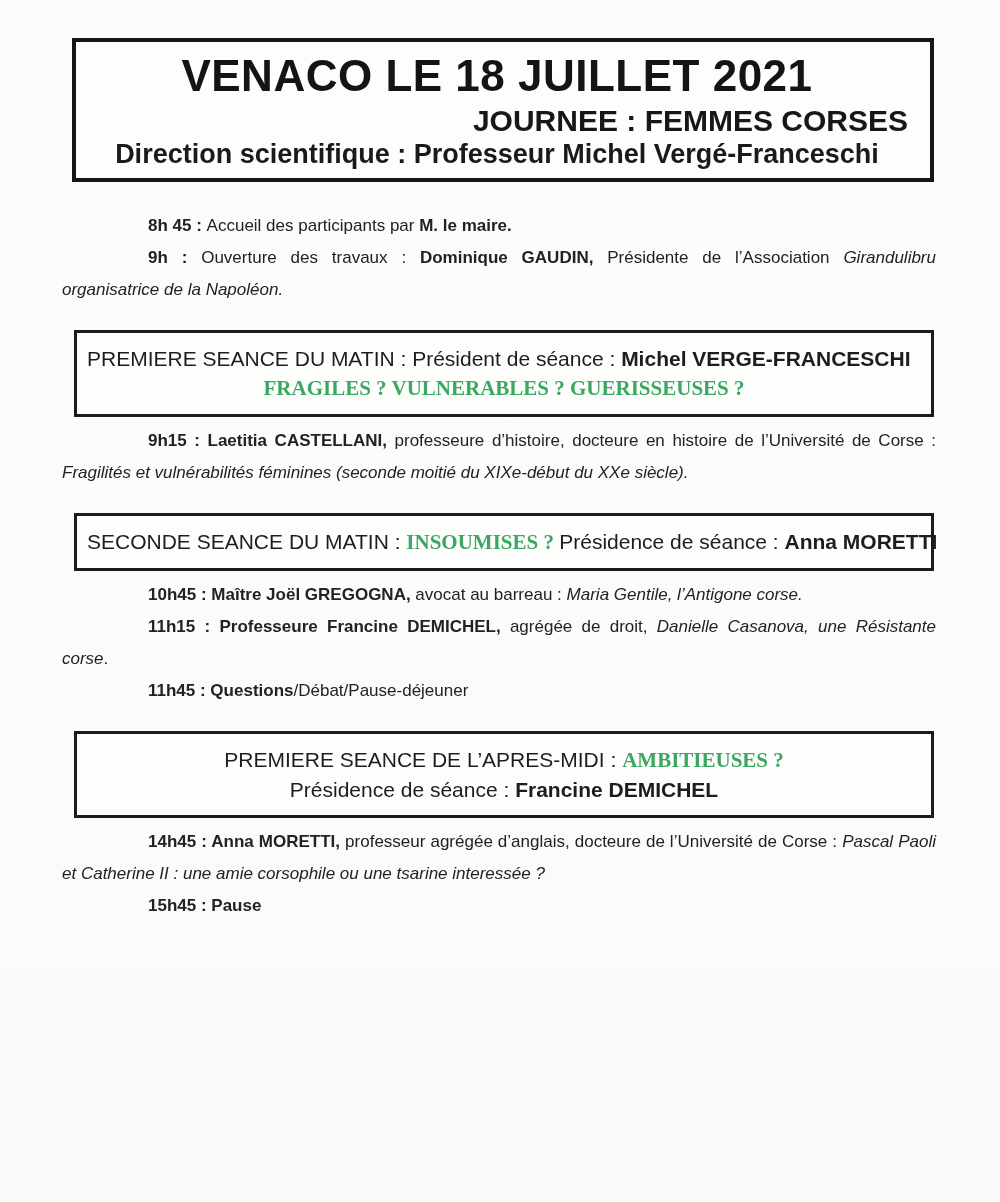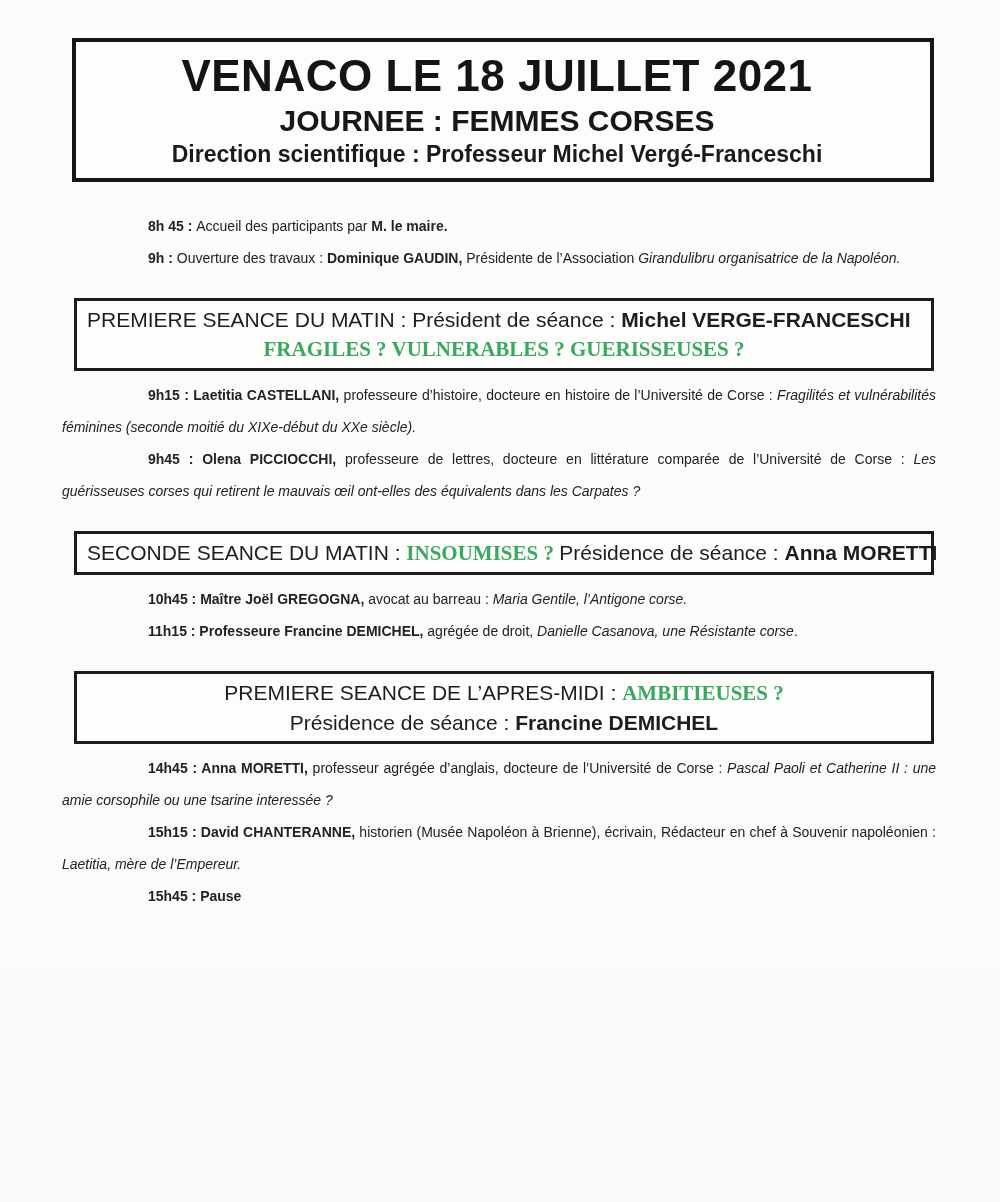--- a/index.html
+++ b/index.html
@@ -23,42 +23,42 @@
     margin:0 2px 0 10px;
     padding:8px 22px 10px 10px;
     text-align:center;
     background:#fdfdfc;
   }
   .title{
     font-size:44px;font-weight:bold;letter-spacing:0.5px;line-height:52px;
     color:#141414;
   }
   .subtitle{
-    font-size:30px;font-weight:bold;line-height:38px;color:#171717;
+    font-size:30px;font-weight:bold;line-height:38px;color:#171717;text-align:right;
   }
   .direction{
-    font-size:23px;font-weight:bold;line-height:28px;color:#1a1a1a;
+    font-size:27px;font-weight:bold;line-height:28px;color:#1a1a1a;
   }
   
   .para{
     margin:0;
-    font-size:14px;
+    font-size:17px;
     line-height:32px;
     text-align:justify;
     text-indent:86px;
     color:#222;
   }
   .intro-block{margin-top:28px;}
   .after-box{margin-top:0;}
   
   .session-box{
     box-sizing:border-box;
     border:3px solid #1b1b1b;
     margin:24px 2px 8px 12px;
-    padding:4px 10px;
+    padding:11px 10px;
     background:#fdfdfc;
   }
   .box-line{
     font-size:21px;
     line-height:29px;
     color:#1d1d1d;
     white-space:nowrap;
   }
   .box-line.left{text-align:left;}
   .box-line.center{text-align:center;}
@@ -83,34 +83,33 @@
     <p class="para"><span class="seg-b">8h 45 : </span><span class="seg-n">Accueil des participants par </span><span class="seg-b">M. le maire.</span></p>
     <p class="para"><span class="seg-b">9h : </span><span class="seg-n">Ouverture des travaux : </span><span class="seg-b">Dominique GAUDIN, </span><span class="seg-n">Présidente de l’Association </span><span class="seg-i">Girandulibru organisatrice de la Napoléon.</span></p>
   </div>
 
   <div class="session-box">
     <div class="box-line left"><span class="seg-n">PREMIERE SEANCE DU MATIN : Président de séance :  </span><span class="seg-b">Michel VERGE-FRANCESCHI</span></div>
     <div class="box-line center"><span class="seg-g">FRAGILES ? VULNERABLES ? GUERISSEUSES  ?</span></div>
   </div>
   <div class="after-box">
     <p class="para"><span class="seg-b">9h15 : Laetitia CASTELLANI, </span><span class="seg-n">professeure d’histoire, docteure en histoire de l’Université de Corse : </span><span class="seg-i">Fragilités et vulnérabilités féminines (seconde moitié du XIXe-début du XXe siècle).</span></p>
-    <p class="para"><span class="seg-b">9h45 : Olena PICCIOCCHI, </span><span class="seg-n">professeure de lettres, docteure en littérature comparée de l’Université de Corse : </span><span class="seg-i">Les guérisseuses corses qui retirent le mauvais œil ont-elles des équivalents dans les Carpates ?</span></p>
   </div>
 
   <div class="session-box">
     <div class="box-line center"><span class="seg-n">SECONDE SEANCE DU MATIN : </span><span class="seg-g">INSOUMISES ? </span><span class="seg-n">Présidence de séance : </span><span class="seg-b">Anna MORETTI</span></div>
   </div>
   <div class="after-box">
     <p class="para"><span class="seg-b">10h45 : Maître Joël GREGOGNA, </span><span class="seg-n">avocat au barreau : </span><span class="seg-i">Maria Gentile, l’Antigone corse.</span></p>
     <p class="para"><span class="seg-b">11h15 : Professeure Francine DEMICHEL, </span><span class="seg-n">agrégée de droit, </span><span class="seg-i">Danielle Casanova, une Résistante corse</span><span class="seg-n">.</span></p>
+    <p class="para"><span class="seg-b">11h45 : Questions</span><span class="seg-n">/Débat/Pause-déjeuner</span></p>
   </div>
 
   <div class="session-box">
     <div class="box-line center"><span class="seg-n">PREMIERE SEANCE DE L’APRES-MIDI : </span><span class="seg-g">AMBITIEUSES ?</span></div>
     <div class="box-line center"><span class="seg-n">Présidence de séance : </span><span class="seg-b">Francine DEMICHEL</span></div>
   </div>
   <div class="after-box">
     <p class="para"><span class="seg-b">14h45 : Anna MORETTI, </span><span class="seg-n">professeur agrégée d’anglais, docteure de l’Université de Corse : </span><span class="seg-i">Pascal Paoli et Catherine II : une amie corsophile ou une tsarine interessée ?</span></p>
-    <p class="para"><span class="seg-b">15h15 : David CHANTERANNE, </span><span class="seg-n">historien (Musée Napoléon à Brienne), écrivain, Rédacteur en chef à Souvenir napoléonien : </span><span class="seg-i">Laetitia, mère de l’Empereur.</span></p>
     <p class="para"><span class="seg-b">15h45 : Pause</span></p>
   </div>
 
 </div>
 
 </body></html>

